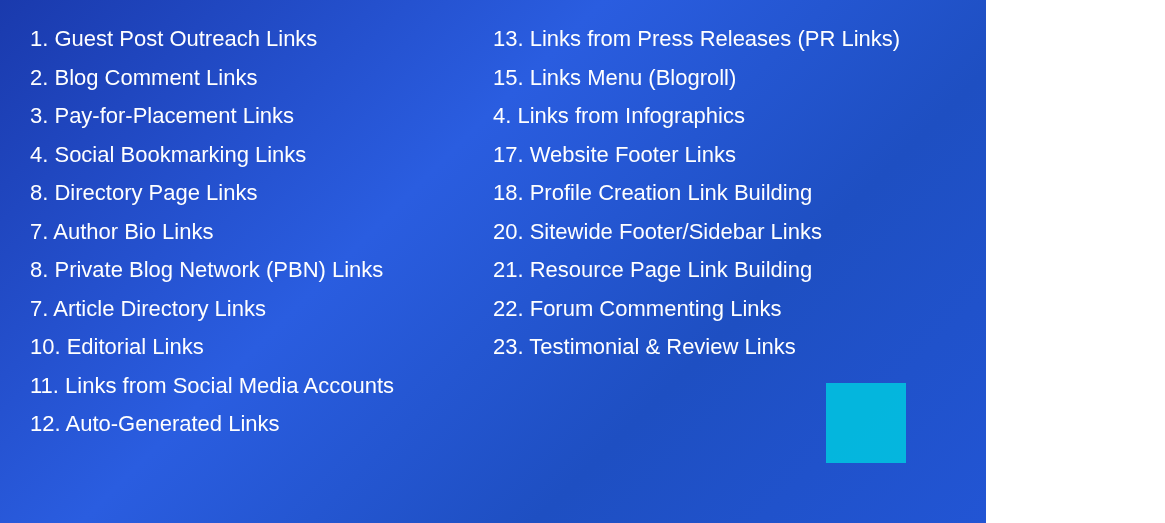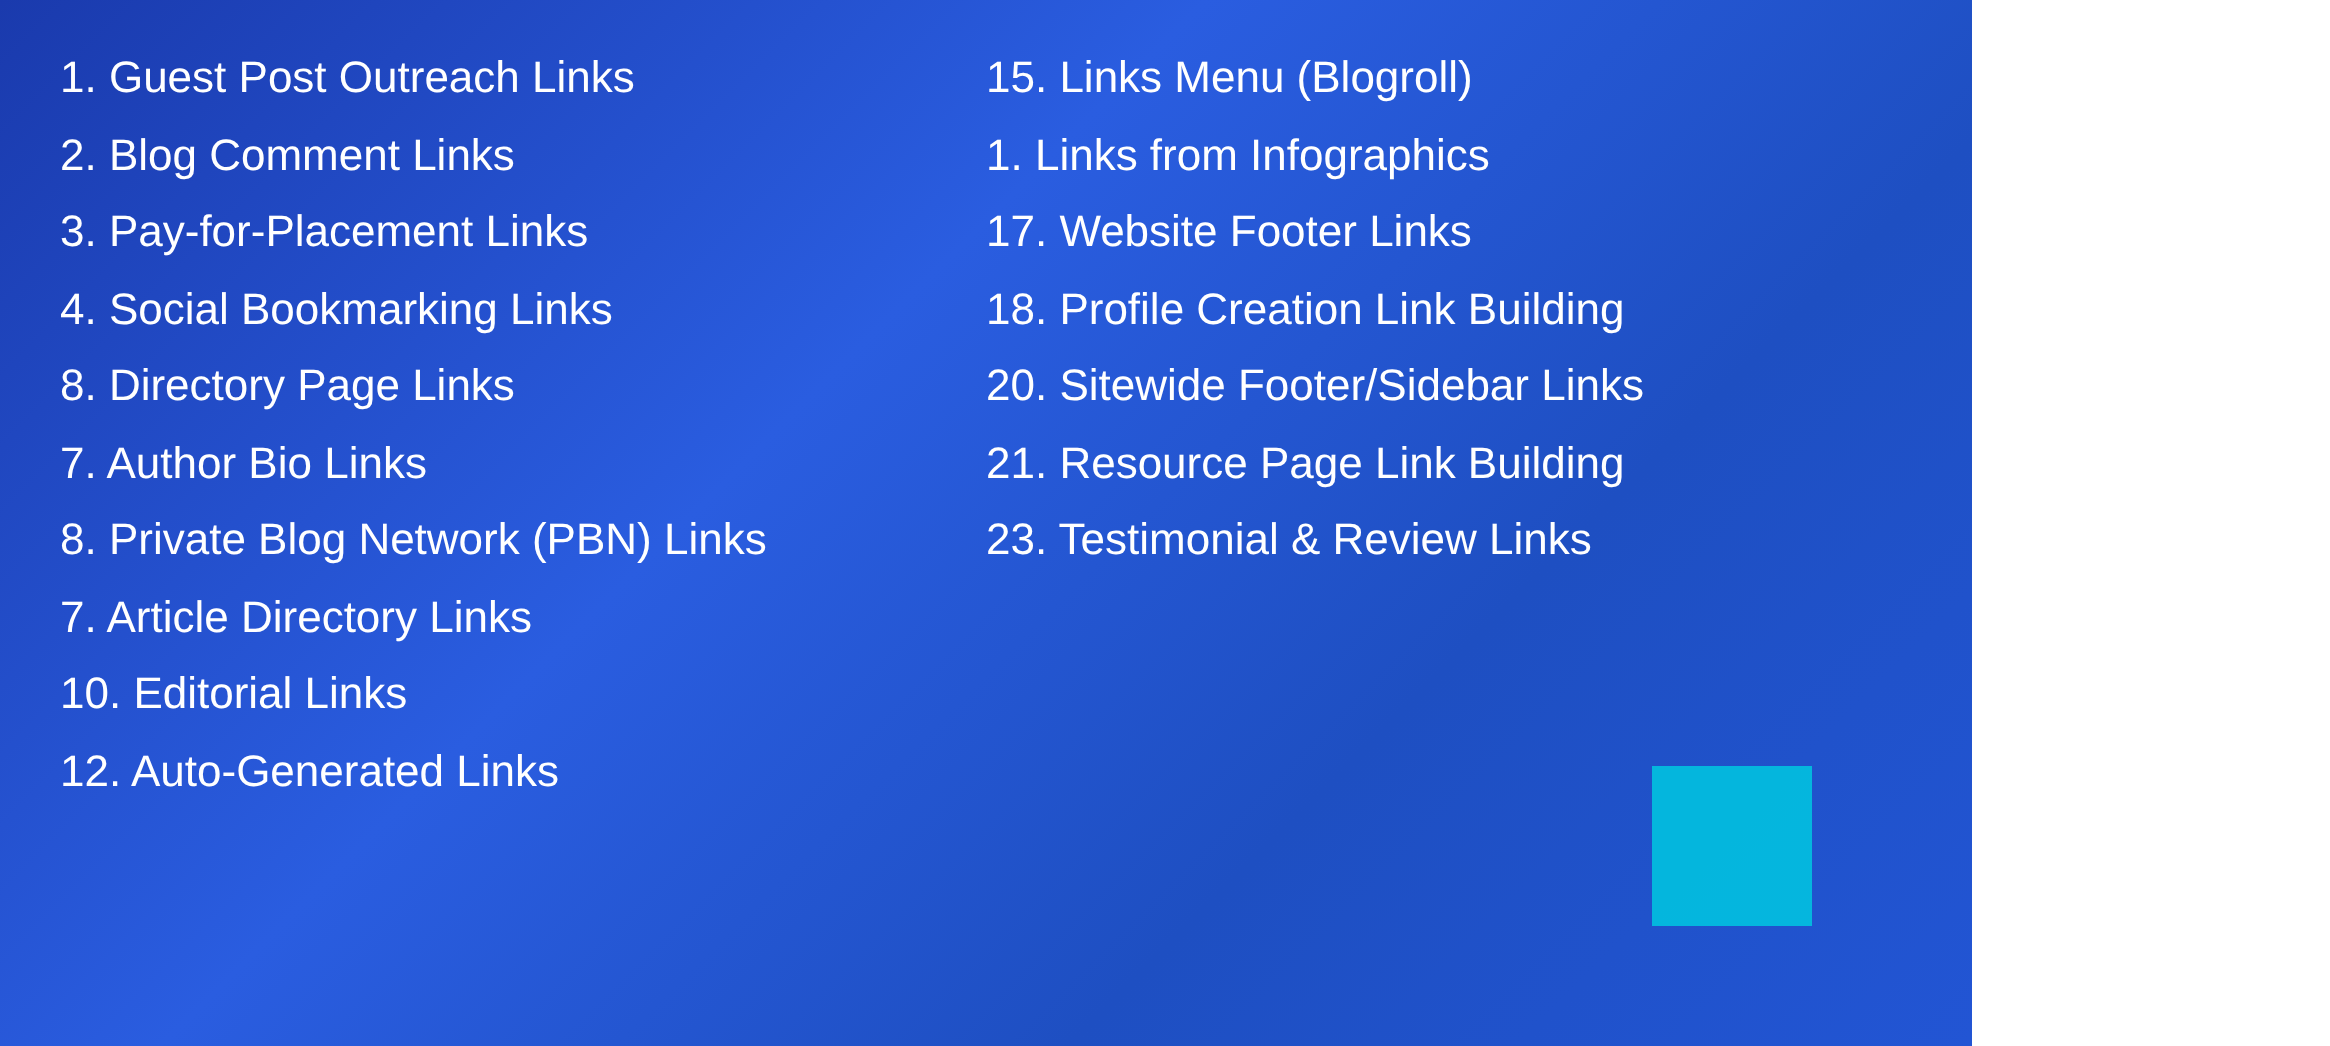--- a/index.html
+++ b/index.html
@@ -64,24 +64,27 @@
   <div class="column" id="left-col">
       <div class="list-item">1.  Guest Post Outreach Links</div>
       <div class="list-item">2.  Blog Comment Links</div>
       <div class="list-item">3.  Pay-for-Placement Links</div>
       <div class="list-item">4.  Social Bookmarking Links</div>
       <div class="list-item">8.  Directory Page Links</div>
       <div class="list-item">7.  Author Bio Links</div>
       <div class="list-item">8.  Private Blog Network (PBN) Links</div>
       <div class="list-item">7.  Article Directory Links</div>
       <div class="list-item">10. Editorial Links</div>
+      <div class="list-item">11. Links from Social Media Accounts</div>
       <div class="list-item">12. Auto-Generated Links</div>
     </div>
   <div class="column" id="right-col">
+      <div class="list-item">13. Links from Press Releases (PR Links)</div>
       <div class="list-item">15. Links Menu (Blogroll)</div>
-      <div class="list-item">1. Links from Infographics</div>
+      <div class="list-item">4. Links from Infographics</div>
       <div class="list-item">17. Website Footer Links</div>
       <div class="list-item">18. Profile Creation Link Building</div>
       <div class="list-item">20. Sitewide Footer/Sidebar Links</div>
       <div class="list-item">21. Resource Page Link Building</div>
+      <div class="list-item">22. Forum Commenting Links</div>
       <div class="list-item">23. Testimonial &amp; Review Links</div>
     </div>
 </div>
 
 </body></html>

